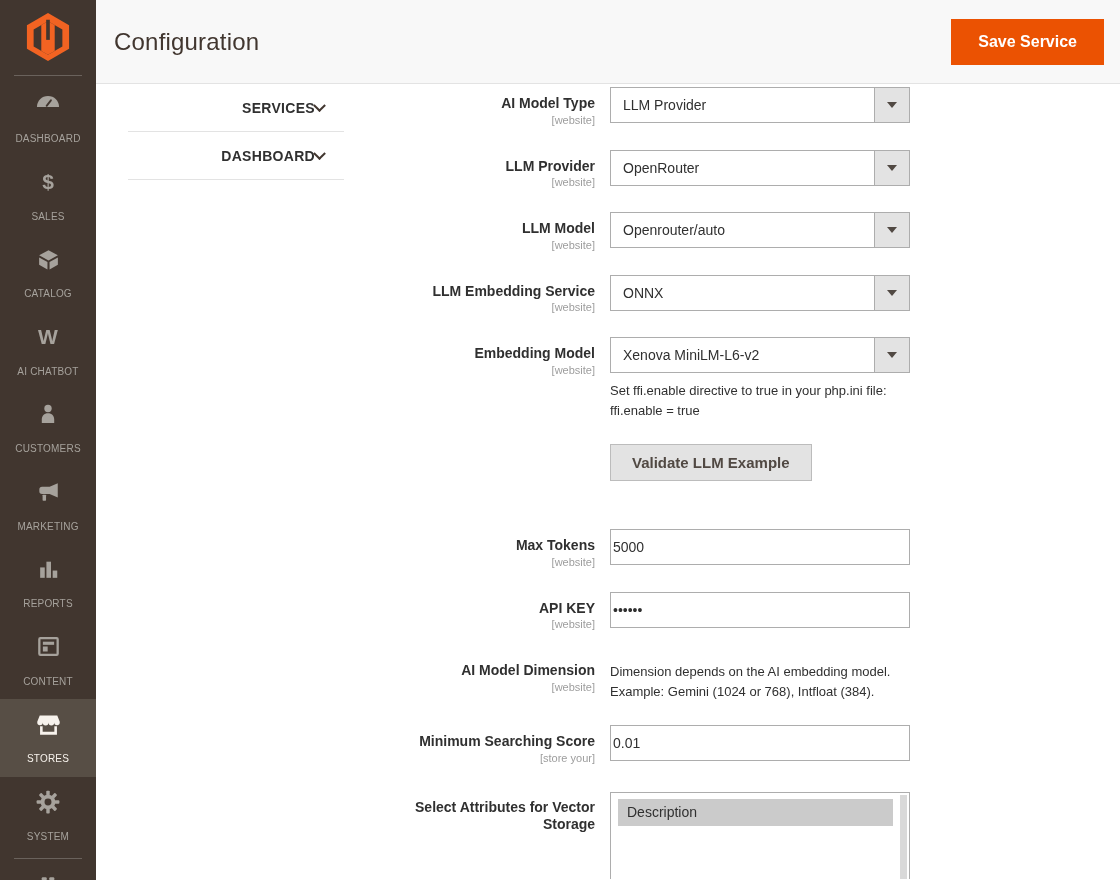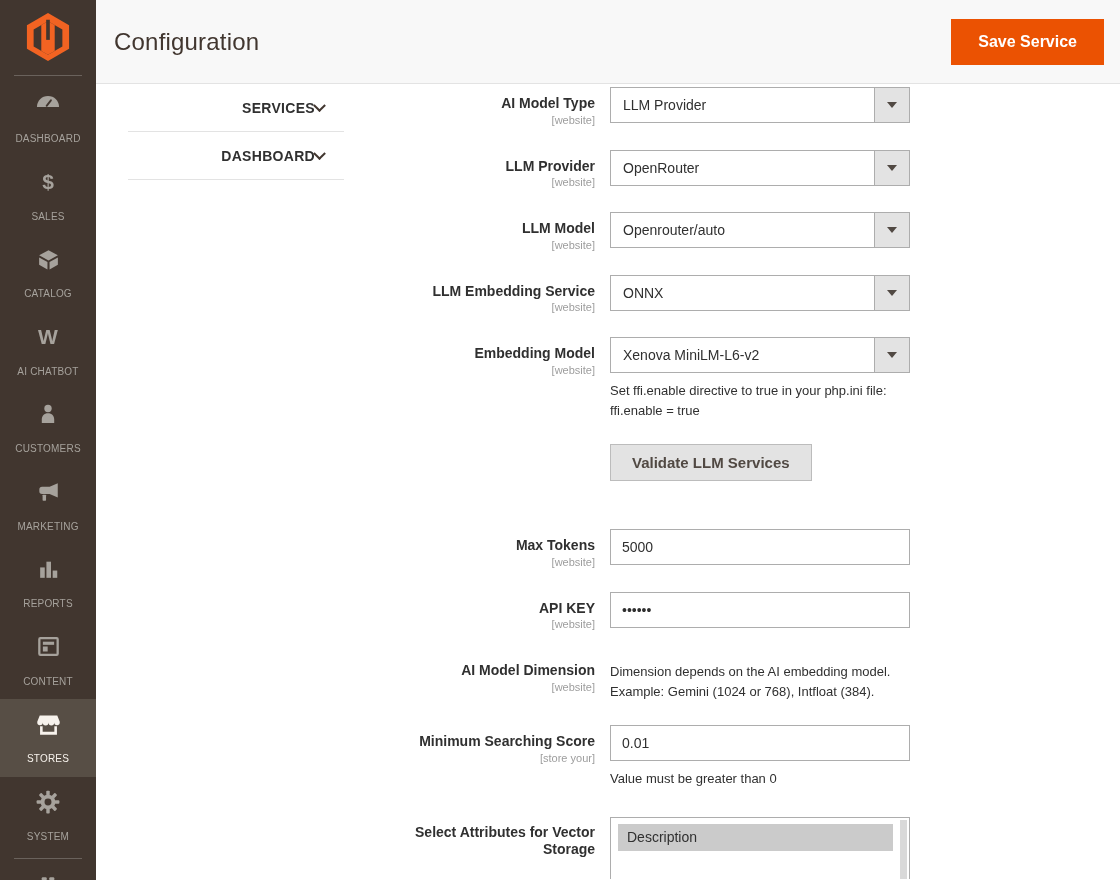--- a/index.html
+++ b/index.html
@@ -55,21 +55,21 @@
   .ctl-select { height:36px; border:1px solid #adadad; background:#fff;
     display:flex; align-items:stretch; cursor:pointer; }
   .sel-val { flex:1; display:flex; align-items:center; padding:0 12px;
     font-size:14px; color:#303030; white-space:nowrap; overflow:hidden; }
   .sel-btn { width:35px; background:#e3e3e3; border-left:1px solid #adadad;
     display:flex; align-items:center; justify-content:center; }
   .tri { width:0; height:0; border-left:5px solid transparent; border-right:5px solid transparent;
     border-top:6px solid #514943; }
 
   .ctl-text { width:300px; height:36px; border:1px solid #adadad; background:#fff;
-    padding:0 11px; font-size:14px; color:#303030; font-family:inherit; }
+    padding:0 2px; font-size:14px; color:#303030; font-family:inherit; }
 
   .note { font-size:13px; color:#303030; line-height:1.5; margin-top:8px; }
 
   .row-button { padding-left:514px; margin-bottom:48px; margin-top:0; display:block; }
   .btn-secondary { background:#e3e3e3; border:1px solid #bcbcbc; color:#514943;
     font-family:inherit; font-weight:700; font-size:15px; padding:9px 21px; cursor:pointer; }
 
   .row-minscore { margin-bottom:28px; }
 
   .multiselect { position:relative; width:300px; height:150px; border:1px solid #adadad;
@@ -308,21 +308,21 @@
               <span class="sel-val">Xenova MiniLM-L6-v2</span>
               <span class="sel-btn">
                   <i class="tri"></i>
                 </span>
             </div>
             <div class="note">Set ffi.enable directive to true in your php.ini file: ffi.enable = true</div>
           </div>
         </div>
 
         <div class="frow row-button">
-          <button class="btn-secondary">Validate LLM Services</button>
+          <button class="btn-secondary">Validate LLM Example</button>
         </div>
 
         <div class="frow">
           <div class="lbl">
             <span class="lbl-text">Max Tokens</span>
             <span class="scope">[website]</span>
           </div>
           <div class="fld">
             <input class="ctl-text" type="text" value="5000" style="">
           </div>
@@ -348,21 +348,20 @@
           </div>
         </div>
 
         <div class="frow row-minscore">
           <div class="lbl">
             <span class="lbl-text">Minimum Searching Score</span>
             <span class="scope">[store your]</span>
           </div>
           <div class="fld">
             <input class="ctl-text" type="text" value="0.01" style="">
-            <div class="note">Value must be greater than 0</div>
           </div>
         </div>
 
         <div class="frow lbl-narrow">
           <div class="lbl">
             <span class="lbl-text">Select Attributes for Vector Storage</span>
           </div>
           <div class="fld">
             <div class="multiselect">
               <div class="ms-option">Description</div>

